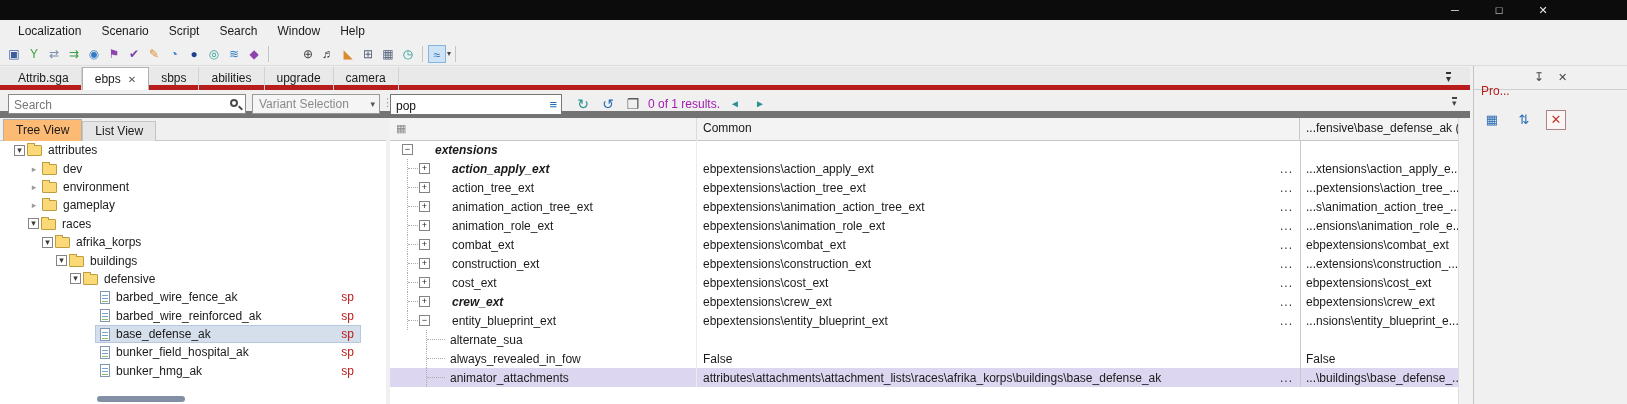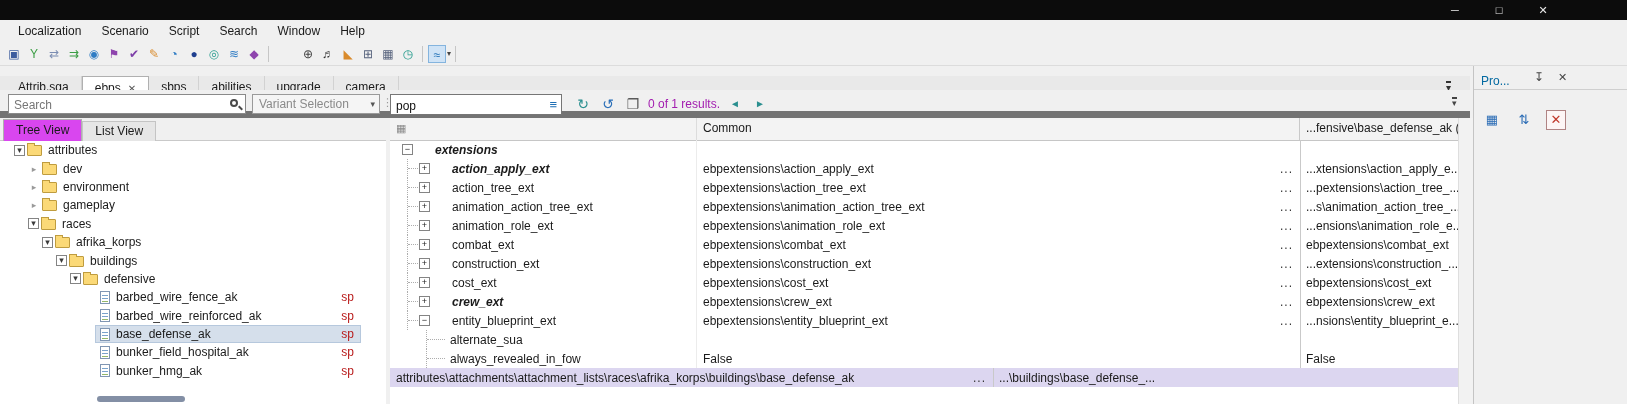--- a/index.html
+++ b/index.html
@@ -18,22 +18,22 @@
 
   
   #toolbar{position:absolute;top:42px;left:0;width:100%;height:24px;background:#f0f0f0;
            border-bottom:1px solid #dcdcdc;display:flex;align-items:center;padding-left:4px;box-sizing:border-box;}
   .tool{width:18px;height:18px;line-height:18px;text-align:center;font-size:12px;margin:0 1px;flex:none;}
   .activetool{background:#cfe3f6;border:1px solid #84b4de;box-sizing:border-box;}
   .tooldd{font-size:8px;color:#444;margin-left:0;flex:none;}
   .tsep{width:1px;height:16px;background:#c6c6c6;margin:0 4px;flex:none;}
 
   
-  #tabrow{position:absolute;top:76px;left:0;width:1470px;height:24px;background:#e9e9e9;
-          border-bottom:1px solid #b91c1c;box-sizing:border-box;}
+  #tabrow{position:absolute;top:67px;left:0;width:1470px;height:24px;background:#e9e9e9;
+          border-bottom:6px solid #b91c1c;box-sizing:border-box;}
   #tabs{display:flex;height:100%;padding-left:6px;}
   .tab{height:23px;line-height:23px;padding:0 12px;border-right:1px solid #d2d2d2;
        display:flex;align-items:center;gap:7px;white-space:nowrap;}
   .tab.active{background:#fff;border:1px solid #b0b0b0;border-bottom:none;}
   .tabclose{font-size:10px;color:#555;}
   #taboverflow{position:absolute;left:1446px;top:5px;font-size:10px;color:#333;border-top:2px solid #333;line-height:10px;}
 
   
   #filterrow{position:absolute;top:90px;left:0;width:1470px;height:28px;background:#f0f0f0;
              border-bottom:7px solid #737373;box-sizing:border-box;}
@@ -58,21 +58,21 @@
   #results{position:absolute;left:648px;top:4px;line-height:20px;color:#a21caf;}
   #filter-nav{position:absolute;left:727px;top:4px;display:flex;gap:9px;height:20px;}
   .fnav{width:16px;height:20px;line-height:20px;text-align:center;font-size:10px;}
   #coloptions{position:absolute;left:1452px;top:7px;font-size:9px;color:#444;border-top:2px solid #444;line-height:9px;}
 
   
   #leftpanel{position:absolute;left:0;top:118px;width:386px;height:286px;background:#f0f0f0;}
   #viewtabs{position:absolute;left:0;top:0;width:100%;height:23px;border-bottom:1px solid #c9c9c9;
             display:flex;padding-left:3px;box-sizing:border-box;background:#f0f0f0;}
   .vtab{padding:0 12px;line-height:21px;height:22px;margin-top:1px;box-sizing:border-box;}
-  .vtab.active{background:#d946ef;border:1px solid #b0b0b0;border-bottom:none;}
+  .vtab.active{background:#fdba74;border:1px solid #b0b0b0;border-bottom:none;}
   .vtab:not(.active){background:#e6e6e6;border:1px solid #c4c4c4;border-bottom:none;margin-top:3px;height:20px;line-height:18px;text-align:right;}
   #tree{position:absolute;left:0;top:23px;width:100%;bottom:0;background:#fff;overflow:hidden;}
   .trow{height:18.4px;display:flex;align-items:center;white-space:nowrap;box-sizing:border-box;}
   .chev{width:12px;flex:none;text-align:center;font-size:9px;}
   .chev.exp{color:#3a3a3a;}
   .chev.col{color:#9a9a9a;}
   .tcontent{display:flex;align-items:center;flex:1;height:16px;margin-right:26px;padding:0 2px;}
   .tcontent.sel{background:#d5dfeb;outline:1px solid #b6c8dd;}
   .i-folder{flex:none;width:15px;height:11px;background:#fbd977;border:1px solid #bf9c3f;border-radius:1px;
             position:relative;margin-right:6px;box-sizing:border-box;margin-top:1px;}
@@ -111,21 +111,21 @@
   .browse{margin-left:auto;padding-right:7px;color:#333;letter-spacing:1px;flex:none;}
   .gc3{flex:1;padding-left:5px;overflow:hidden;white-space:nowrap;height:100%;display:flex;align-items:center;
        border-left:1px solid #c9c9c9;box-sizing:border-box;}
   #gridscroll{position:absolute;left:1458px;top:118px;width:15px;height:286px;background:#f2f2f2;
               border-left:1px solid #dedede;box-sizing:border-box;}
 
   
   #rightpanel{position:absolute;left:1473px;top:66px;width:154px;height:338px;background:#f0f0f0;
               border-left:1px solid #c4c4c4;box-sizing:border-box;}
   #rpheader{position:absolute;top:0;left:0;width:100%;height:24px;border-bottom:1px solid #cfcfcf;box-sizing:border-box;}
-  #rptitle{position:absolute;left:7px;top:4px;line-height:23px;color:#0369a1;}
+  #rptitle{position:absolute;left:7px;top:14px;line-height:23px;color:#b91c1c;}
   #rppin{position:absolute;left:60px;top:0;line-height:23px;font-size:12px;color:#444;}
   #rpclose{position:absolute;left:84px;top:0;line-height:23px;font-size:11px;color:#444;}
   #rptools{position:absolute;left:8px;top:44px;display:flex;gap:12px;}
   .rptool{width:20px;height:20px;line-height:20px;text-align:center;font-size:13px;flex:none;}
   .rptool.boxed{border:1px solid #b08484;background:#fdf6f6;box-sizing:border-box;line-height:18px;}
 </style>
 </head>
 <body>
 
 <div id="app">
@@ -461,20 +461,23 @@
         <div class="grow">
           <div class="gc1 d2">
             <span class="glab" style="margin-left: 60px;">always_revealed_in_fow</span>
           </div>
           <div class="gc2">
             <span class="gval">False</span>
           </div>
           <div class="gc3">False</div>
         </div>
         <div class="grow selrow">
+          <div class="gc1 d2">
+            <span class="glab" style="margin-left: 60px;">animator_attachments</span>
+          </div>
           <div class="gc2">
             <span class="gval">attributes\attachments\attachment_lists\races\afrika_korps\buildings\base_defense_ak</span>
             <span class="browse">...</span>
           </div>
           <div class="gc3">...\buildings\base_defense_...</div>
         </div>
       </div>
   </div>
 
   <div id="gridscroll"></div>

